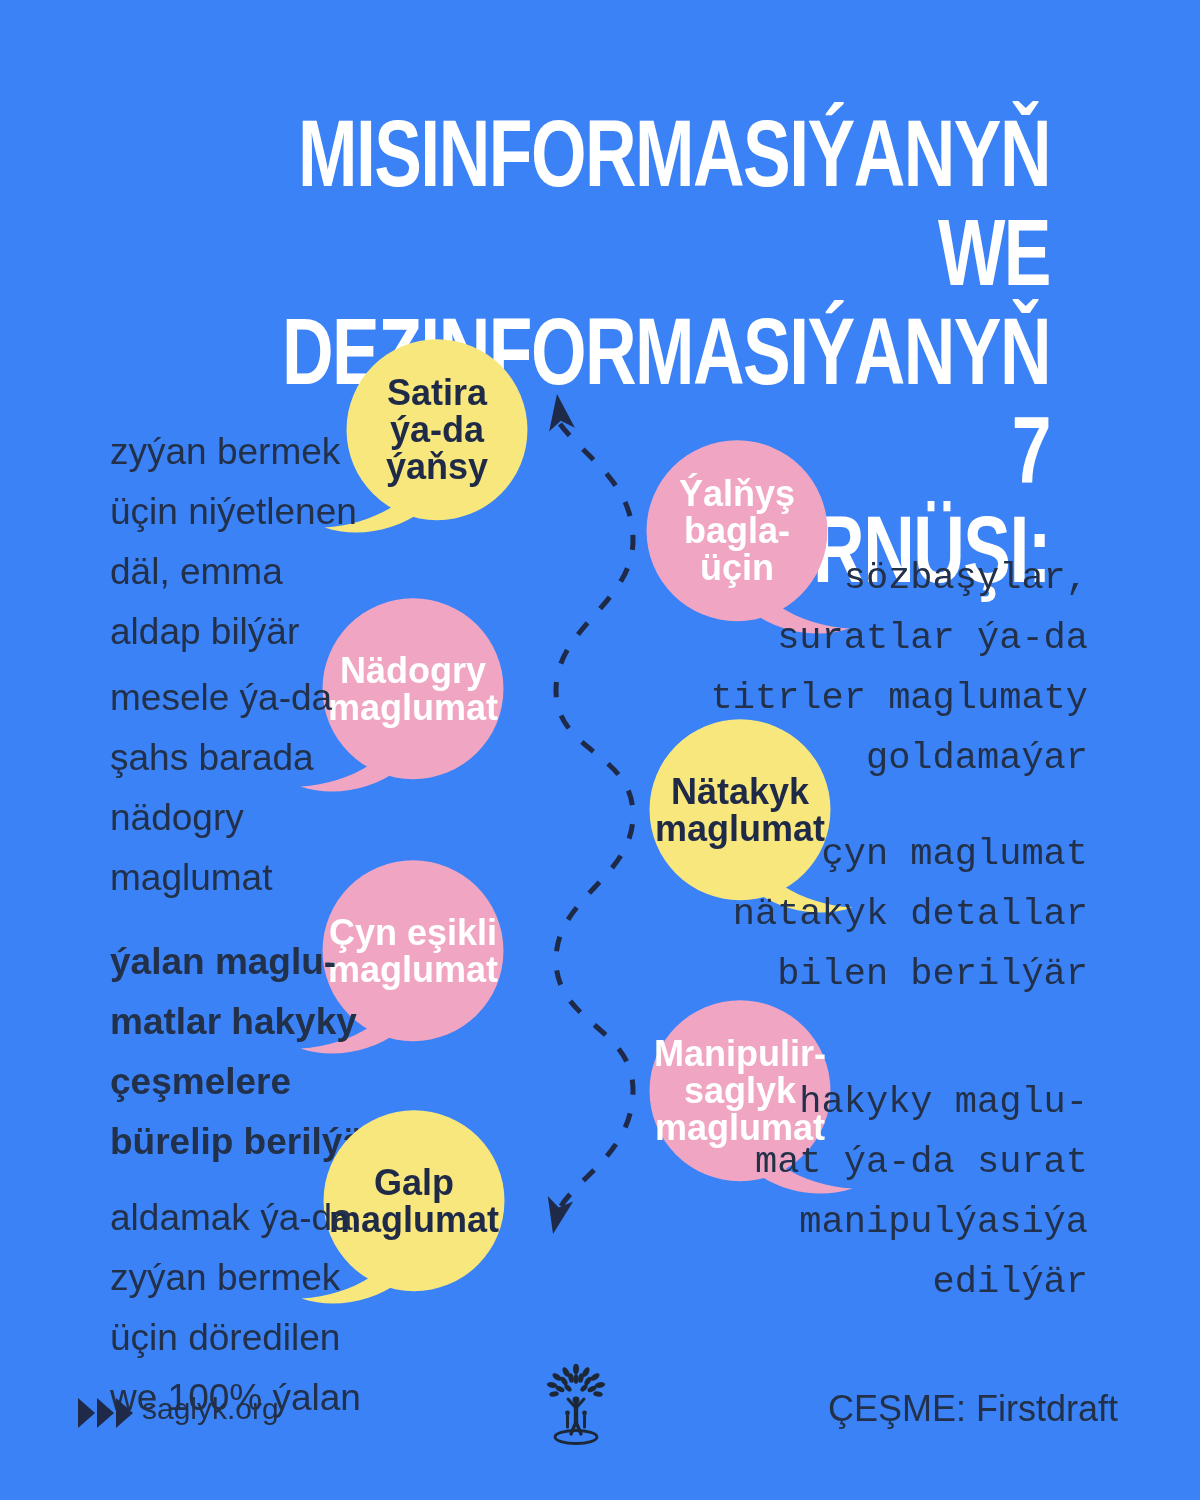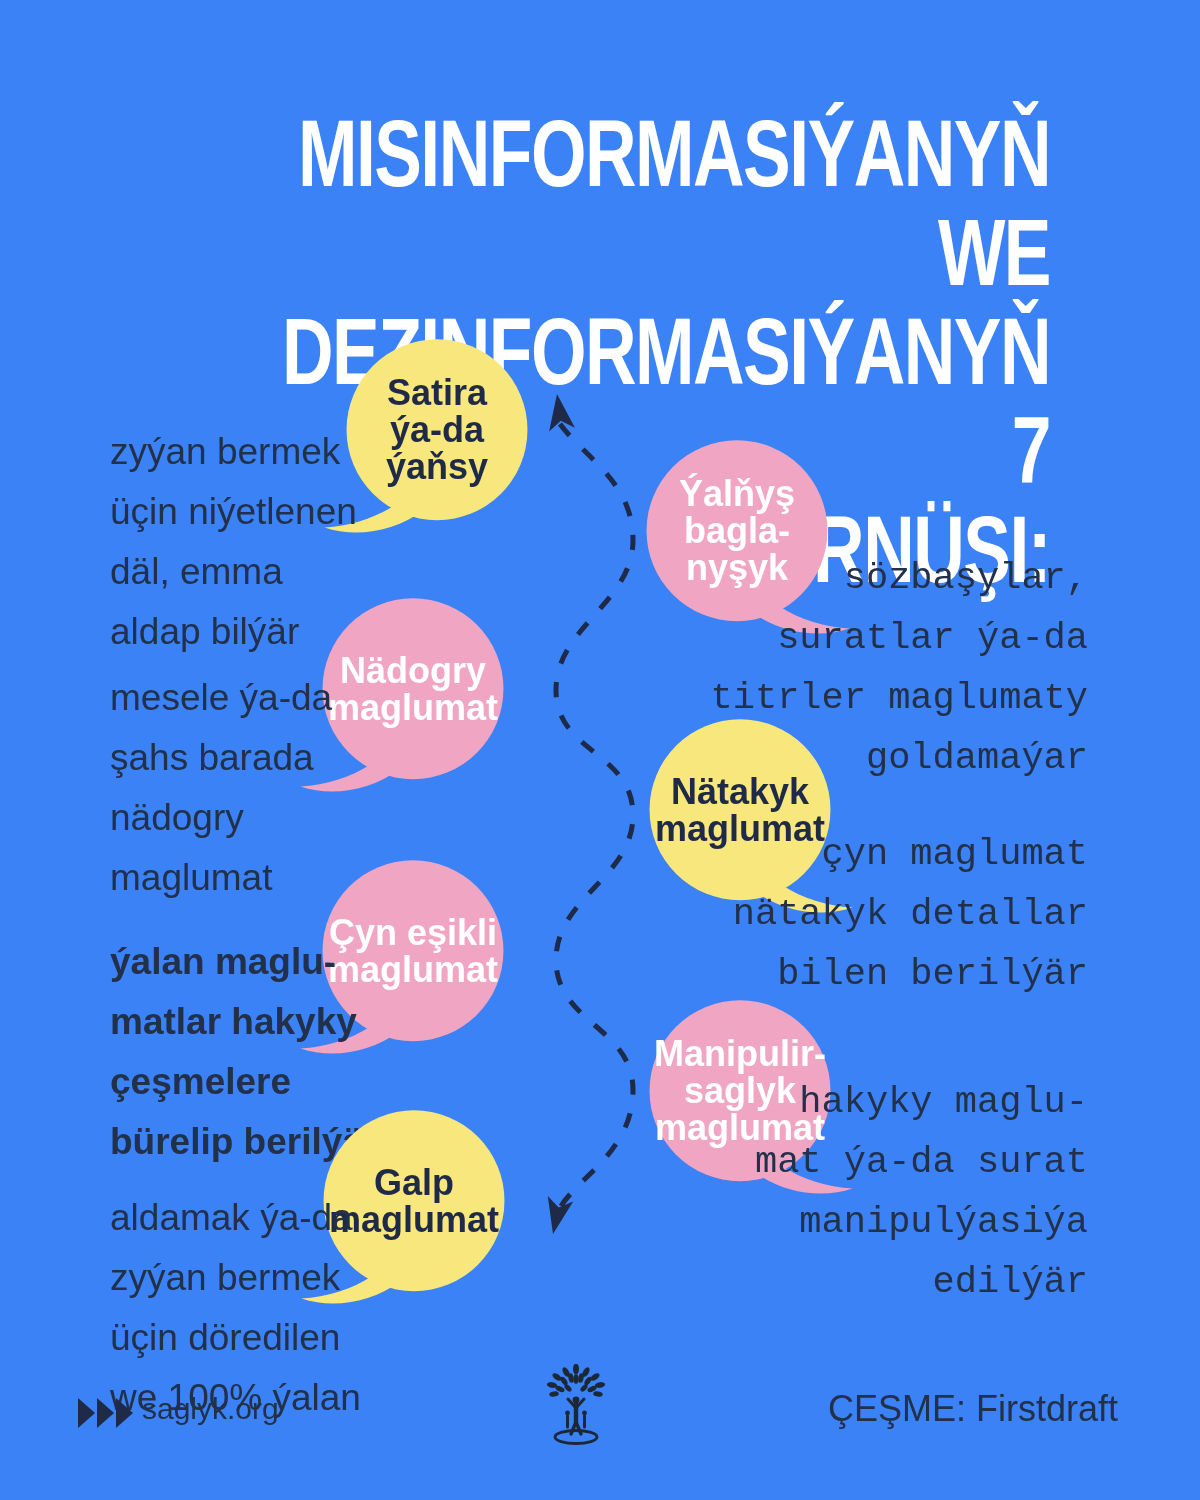--- a/index.html
+++ b/index.html
@@ -79,21 +79,21 @@
 däl, emma
 aldap bilýär</div>
 
   <div class="bubble pink flip" style="left:617px;top:429px;">
     <svg class="bubble-shape" viewBox="0 0 260 240">
       <circle cx="130" cy="110" r="98"></circle>
       <path d="M84 192 C 62 206 36 214 8 216 C 44 228 86 219 114 198 C 102 196 92 195 84 192 Z"></path>
     </svg>
     <div class="bubble-label">Ýalňyş
 bagla-
-nyşyk</div>
+üçin</div>
   </div>
   <div class="note right" style="right:112px;top:548px;">sözbaşylar,
 suratlar ýa-da
 titrler maglumaty
 goldamaýar</div>
 
   <div class="bubble pink" style="left:293px;top:587px;">
     <svg class="bubble-shape" viewBox="0 0 260 240">
       <circle cx="130" cy="110" r="98"></circle>
       <path d="M84 192 C 62 206 36 214 8 216 C 44 228 86 219 114 198 C 102 196 92 195 84 192 Z"></path>

